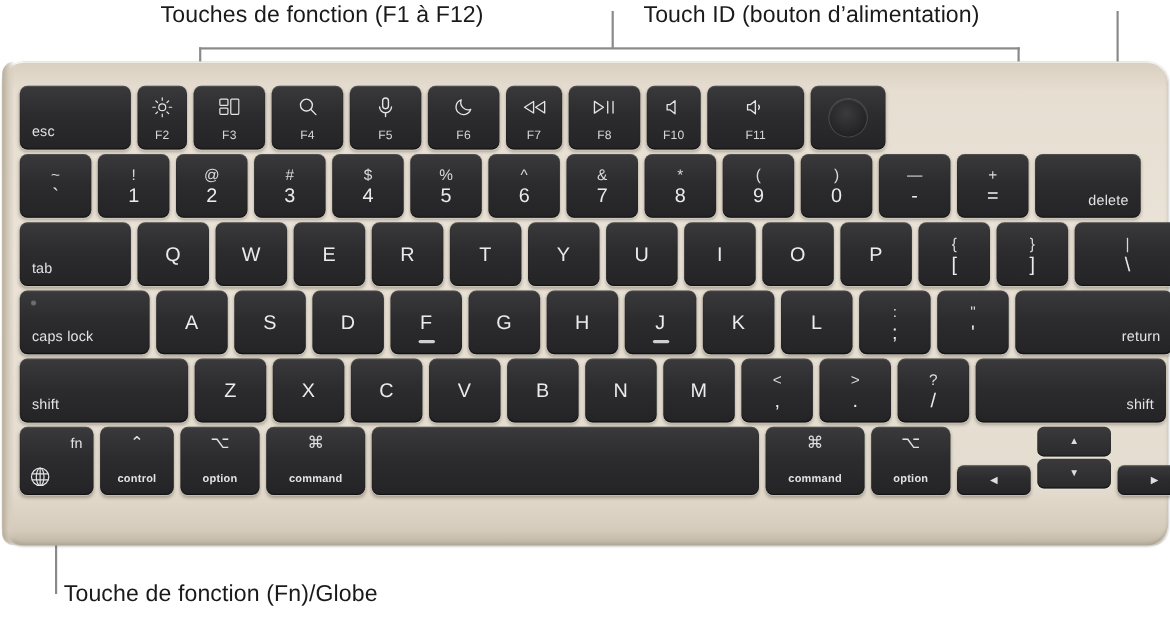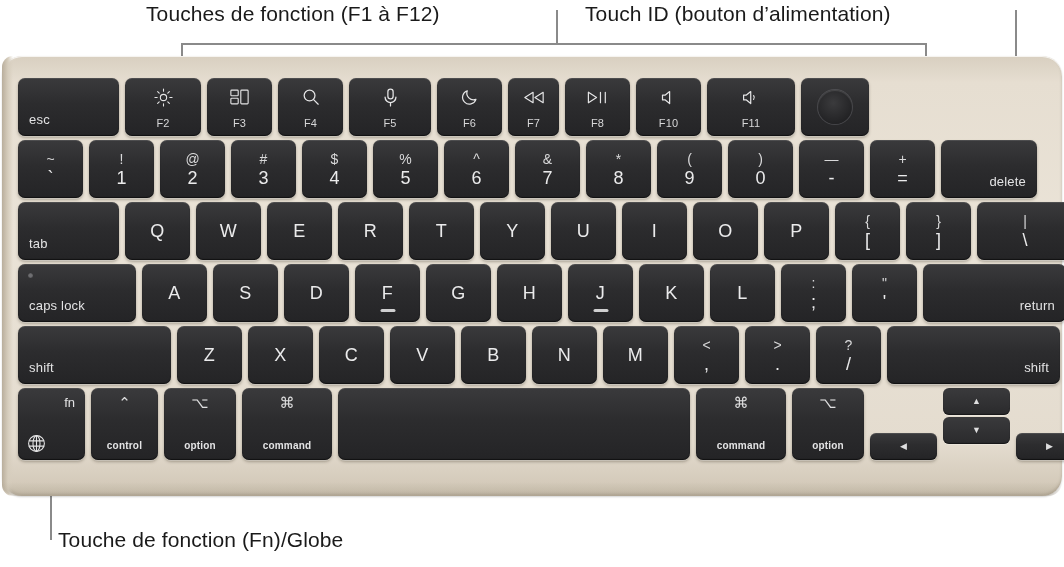--- a/index.html
+++ b/index.html
@@ -96,21 +96,21 @@
     display: flex;
     gap: 6px;
     margin-bottom: 4px;
     height: 58px;
   }
   #row-fn   { height: 58px; }
   #row-num  { height: 58px; }
   #row-qwe  { height: 58px; }
   #row-asd  { height: 58px; }
   #row-zxc  { height: 58px; }
-  #row-mod  { height: 72px; margin-bottom: 0; }
+  #row-mod  { height: 62px; margin-bottom: 0; }
 
   
   .key {
     position: relative;
     box-sizing: border-box;
     height: 100%;
     border-radius: 7px;
     background: linear-gradient(180deg, #3a3a3c 0%, #2c2c2e 45%, #242426 100%);
     box-shadow:
       0 1px 0 rgba(255,255,255,0.30),
@@ -336,21 +336,21 @@
 <div id="keyboard">
   <div id="key-field">
 
     <div class="krow" id="row-fn">
 
       <div class="key" style="width:101px">
         <div class="corner left">esc</div>
       </div>
 
 
-      <div class="key" style="width:76px">
+      <div class="key" style="width:45px">
         <div class="fnkey">
           <span class="fnicon">
             <svg width="21" height="21" viewBox="0 0 24 24" fill="none" stroke="currentColor" stroke-width="1.25" stroke-linecap="round">
               <circle cx="12" cy="12" r="3.6"></circle>
               <path d="M12 2.2v2.6M12 19.2v2.6M2.2 12h2.6M19.2 12h2.6M5.3 5.3l1.8 1.8M16.9 16.9l1.8 1.8M18.7 5.3l-1.8 1.8M7.1 16.9l-1.8 1.8"></path>
             </svg>
           </span>
           <span class="fnlabel">F2</span>
         </div>
       </div>
@@ -373,21 +373,21 @@
           <span class="fnicon">
             <svg width="18" height="18" viewBox="0 0 20 20" fill="none" stroke="currentColor" stroke-width="1.4" stroke-linecap="round">
               <circle cx="8.4" cy="8.4" r="6"></circle>
               <path d="M12.9 12.9L18 18"></path>
             </svg>
           </span>
           <span class="fnlabel">F4</span>
         </div>
       </div>
 
-      <div class="key" style="width:82px">
+      <div class="key" style="width:65px">
         <div class="fnkey">
           <span class="fnicon">
             <svg width="15" height="19" viewBox="0 0 16 20" fill="none" stroke="currentColor" stroke-width="1.35" stroke-linecap="round">
               <rect x="5.2" y="1" width="5.6" height="10.4" rx="2.8"></rect>
               <path d="M2.2 9.6a5.8 5.8 0 0 0 11.6 0"></path>
               <path d="M8 15.4V19"></path>
             </svg>
           </span>
           <span class="fnlabel">F5</span>
         </div>
@@ -422,21 +422,21 @@
             <svg width="21" height="13" viewBox="0 0 22 14" fill="none" stroke="currentColor" stroke-width="1.3" stroke-linejoin="round">
               <path d="M1.2 1.3L10 7l-8.8 5.7z"></path>
               <path d="M14.2 1.4v11.2M19.4 1.4v11.2" stroke-linecap="round"></path>
             </svg>
           </span>
           <span class="fnlabel">F8</span>
         </div>
       </div>
 
 
-      <div class="key" style="width:65px">
+      <div class="key" style="width:49px">
         <div class="fnkey">
           <span class="fnicon">
             <svg width="15" height="15" viewBox="0 0 16 16" fill="none" stroke="currentColor" stroke-width="1.3" stroke-linejoin="round">
               <path d="M9.2 1.6L4.6 5.4H1.6v5.2h3l4.6 3.8z"></path>
             </svg>
           </span>
           <span class="fnlabel">F10</span>
         </div>
       </div>
 

